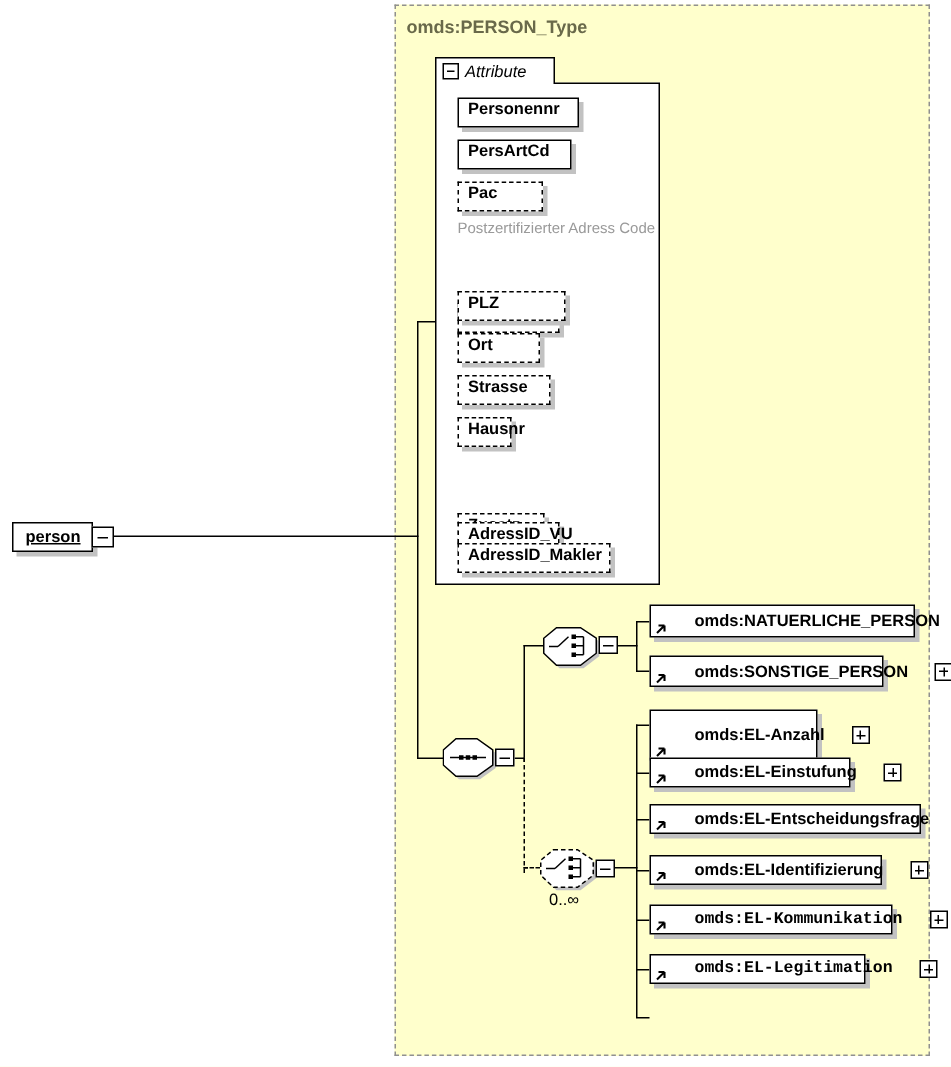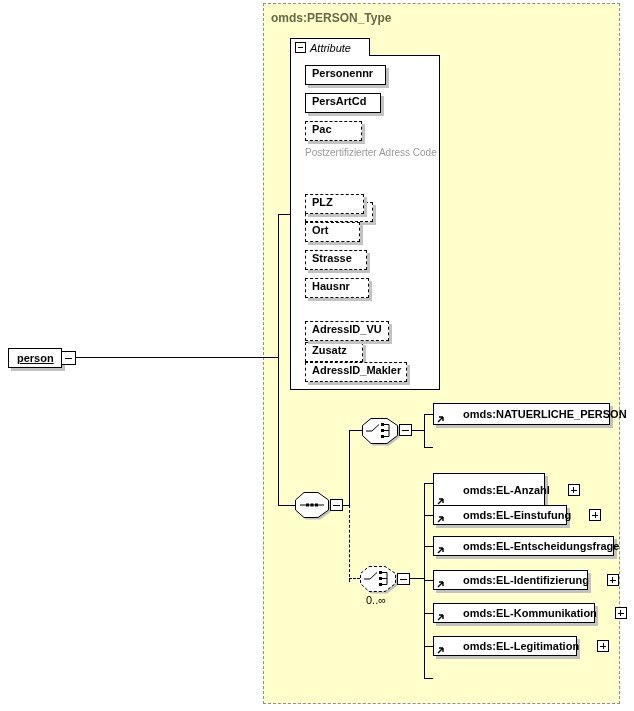--- a/index.html
+++ b/index.html
@@ -116,36 +116,36 @@
   <div class="sbox attr-item" style="left:305px;top:93px;width:76px;">
       <span>PersArtCd</span>
     </div>
   <div class="sbox attr-item optional" style="left:305px;top:121px;width:57px;">
       <span>Pac</span>
     </div>
   <div class="annotation" style="left:305px;top:147px;">Postzertifizierter Adress Code</div>
   <div class="sbox attr-item optional" style="left:305px;top:166px;width:68px;margin-top:36px;">
       <span>LandesCd</span>
     </div>
-  <div class="sbox attr-item optional" style="left:305px;top:194px;width:59px;text-align:center;">
+  <div class="sbox attr-item optional" style="left:305px;top:194px;width:72px;text-align:center;">
       <span>PLZ</span>
     </div>
   <div class="sbox attr-item optional" style="left:305px;top:222px;width:55px;">
       <span>Ort</span>
     </div>
   <div class="sbox attr-item optional" style="left:305px;top:250px;width:62px;">
       <span>Strasse</span>
     </div>
-  <div class="sbox attr-item optional" style="left:305px;top:278px;width:64px;text-align:right;">
+  <div class="sbox attr-item optional" style="left:305px;top:278px;width:36px;text-align:right;">
       <span>Hausnr</span>
     </div>
   <div class="sbox attr-item optional" style="left:305px;top:306px;width:58px;margin-top:36px;">
       <span>Zusatz</span>
     </div>
-  <div class="sbox attr-item optional" style="left:305px;top:321px;width:84px;">
+  <div class="sbox attr-item optional" style="left:305px;top:348px;width:68px;">
       <span>AdressID_VU</span>
     </div>
   <div class="sbox attr-item optional" style="left:305px;top:362px;width:102px;">
       <span>AdressID_Makler</span>
     </div>
 
   <svg class="connector" style="left:295px;top:492px;" width="40" height="32">
     <polygon points="11,2.5 25,2.5 35.5,10 35.5,20 25,27.5 11,27.5 2.5,20 2.5,10" fill="#c2c2c2" stroke="none"></polygon>
     <polygon points="9,0.5 23,0.5 33.5,8 33.5,18 23,25.5 9,25.5 0.5,18 0.5,8" fill="#ffffff" stroke="#000000"></polygon>
     <line x1="5" y1="13" x2="29" y2="13" stroke="#000" stroke-width="1"></line>
@@ -195,20 +195,30 @@
   <div class="sbox el-item" style="left:433px;top:403px;width:177px;height:22px;">
     <svg class="ref-arrow" width="8" height="8">
         <path d="M1,7 L6,2 M6,2 L6,6 M6,2 L2,2" stroke="#000" stroke-width="1.4" fill="none"></path>
       </svg>
     <span>omds:NATUERLICHE_PERSON</span>
     <span class="inline-toggle">
         <span class="glyph-h"></span>
         <span class="glyph-v"></span>
       </span>
   </div>
+  <div class="sbox el-item" style="left:433px;top:437px;width:156px;height:21px;">
+    <svg class="ref-arrow" width="8" height="8">
+        <path d="M1,7 L6,2 M6,2 L6,6 M6,2 L2,2" stroke="#000" stroke-width="1.4" fill="none"></path>
+      </svg>
+    <span>omds:SONSTIGE_PERSON</span>
+    <span class="inline-toggle">
+        <span class="glyph-h"></span>
+        <span class="glyph-v"></span>
+      </span>
+  </div>
 
   <div class="sbox el-item" style="left:433px;top:473px;width:112px;height:34px;">
     <svg class="ref-arrow" width="8" height="8">
         <path d="M1,7 L6,2 M6,2 L6,6 M6,2 L2,2" stroke="#000" stroke-width="1.4" fill="none"></path>
       </svg>
     <span>omds:EL-Anzahl</span>
     <span class="inline-toggle">
         <span class="glyph-h"></span>
         <span class="glyph-v"></span>
       </span>
@@ -236,31 +246,31 @@
   <div class="sbox el-item" style="left:433px;top:570px;width:155px;height:20px;">
     <svg class="ref-arrow" width="8" height="8">
         <path d="M1,7 L6,2 M6,2 L6,6 M6,2 L2,2" stroke="#000" stroke-width="1.4" fill="none"></path>
       </svg>
     <span>omds:EL-Identifizierung</span>
     <span class="inline-toggle">
         <span class="glyph-h"></span>
         <span class="glyph-v"></span>
       </span>
   </div>
-  <div class="sbox el-item" style="left:433px;top:603px;width:162px;height:20px;">
+  <div class="sbox el-item" style="left:433px;top:603px;width:162px;height:20px;font-family:Liberation Mono, monospace;">
     <svg class="ref-arrow" width="8" height="8">
         <path d="M1,7 L6,2 M6,2 L6,6 M6,2 L2,2" stroke="#000" stroke-width="1.4" fill="none"></path>
       </svg>
     <span>omds:EL-Kommunikation</span>
     <span class="inline-toggle">
         <span class="glyph-h"></span>
         <span class="glyph-v"></span>
       </span>
   </div>
-  <div class="sbox el-item" style="left:433px;top:636px;width:144px;height:20px;">
+  <div class="sbox el-item" style="left:433px;top:636px;width:144px;height:20px;font-family:Liberation Mono, monospace;">
     <svg class="ref-arrow" width="8" height="8">
         <path d="M1,7 L6,2 M6,2 L6,6 M6,2 L2,2" stroke="#000" stroke-width="1.4" fill="none"></path>
       </svg>
     <span>omds:EL-Legitimation</span>
     <span class="inline-toggle">
         <span class="glyph-h"></span>
         <span class="glyph-v"></span>
       </span>
   </div>
 

